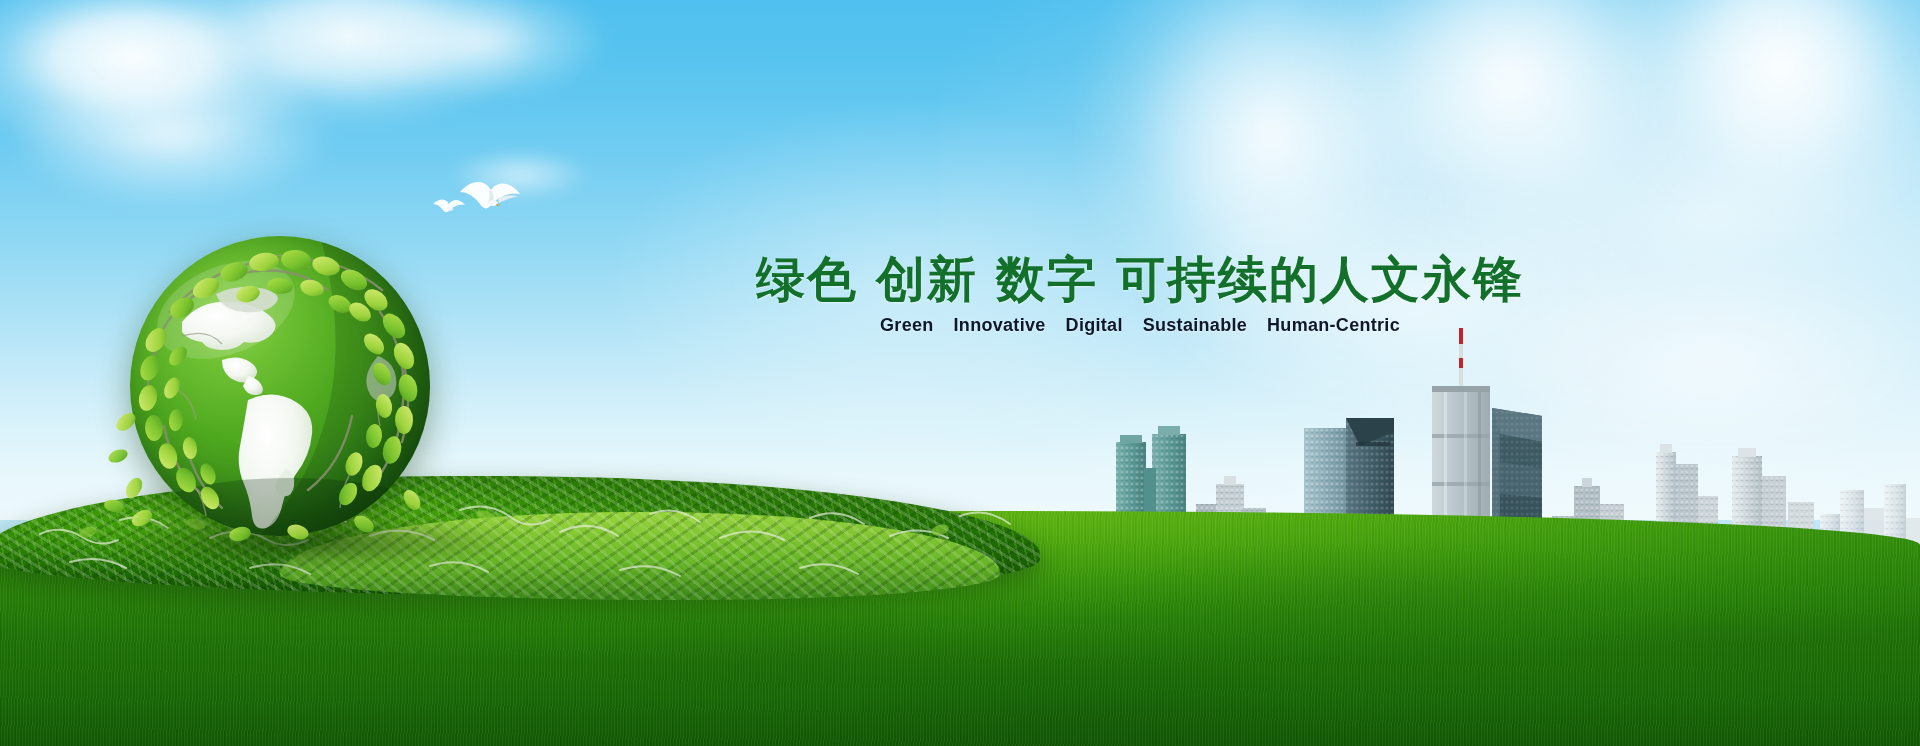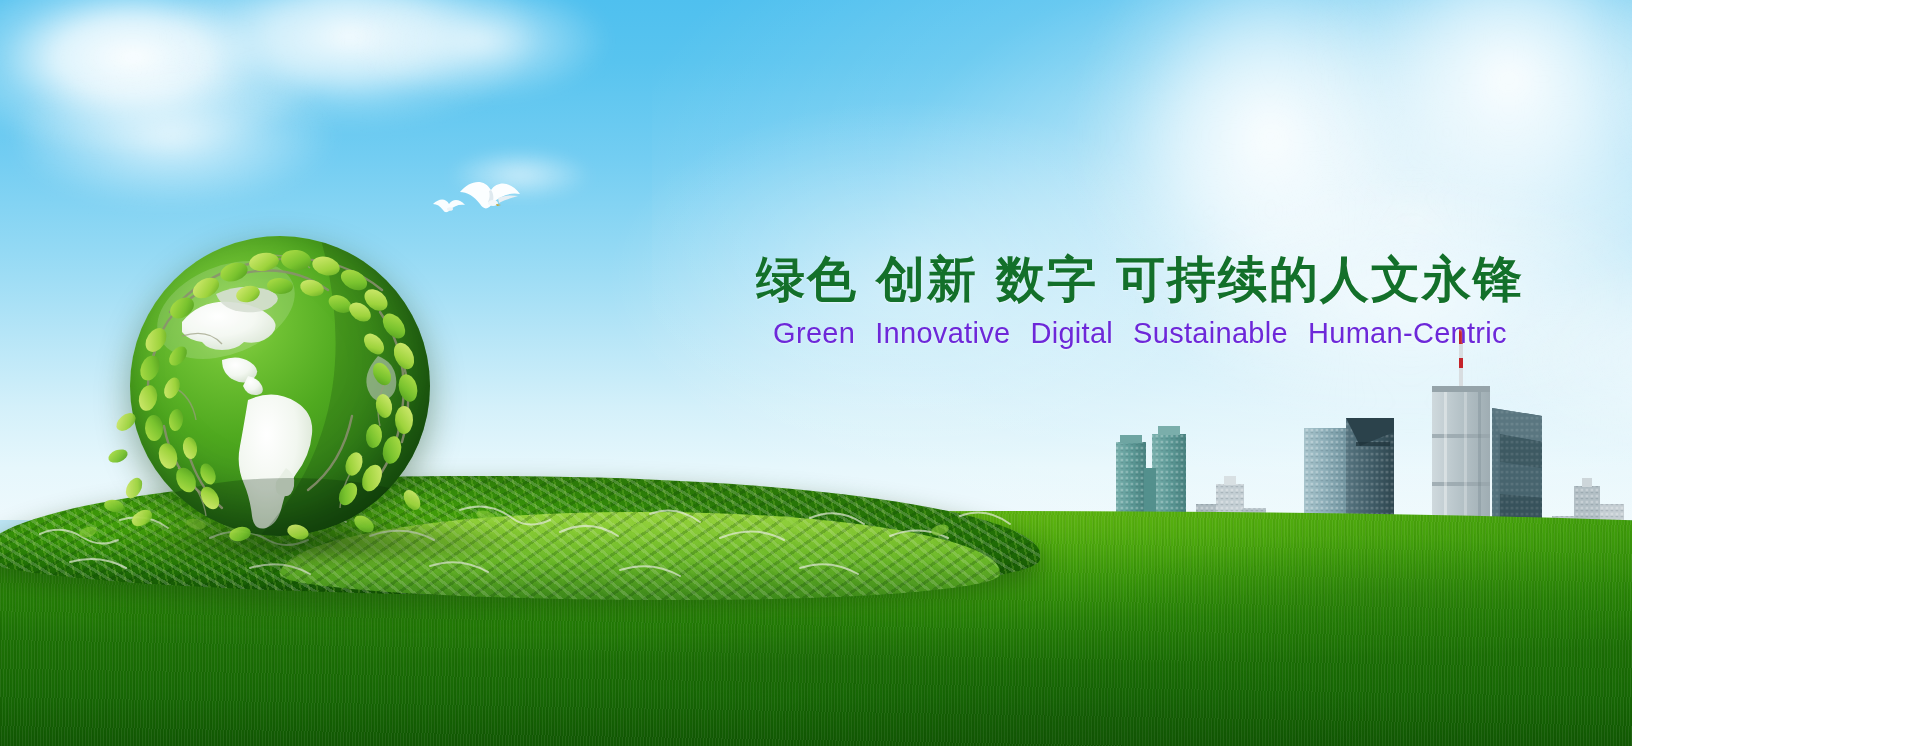--- a/index.html
+++ b/index.html
@@ -1,21 +1,21 @@
 <!DOCTYPE html>
 <html><head>
 <meta charset="utf-8">
 <title>Banner</title>
 <style>
   html,body{margin:0;padding:0;background:#fff;}
   body{font-family:"Liberation Sans",sans-serif;}
 
   .stage{
     position:relative;
-    width:1632px;height:746px;
+    width:1920px;height:746px;
     overflow:hidden;
     background:#bfe7f7;
   }
 
   
   .sky{
     position:absolute;left:0;top:0;width:1920px;height:520px;
     background:
       linear-gradient(to bottom,
         #4fc0ef 0%,
@@ -185,24 +185,24 @@
     color:#13702a;
     font-family:"DejaVu Sans","Liberation Sans",sans-serif;
     font-size:49px;
     font-weight:bold;
     letter-spacing:2px;
     line-height:1.14;
     white-space:nowrap;
     text-shadow:0 1px 2px rgba(255,255,255,.55);
   }
   .title-en{
-    color:#6d28d9;
+    color:#0f172a;
     font-family:"Liberation Sans",sans-serif;
-    font-size:29px;
-    font-weight:normal;
+    font-size:18px;
+    font-weight:bold;
     letter-spacing:.3px;
     line-height:1.32;
     margin-top:6px;
     white-space:nowrap;
     text-shadow:0 1px 2px rgba(255,255,255,.5);
   }
   .title-cn .seg{margin:0 9px;}
   .title-en .seg{margin:0 10px;}
 </style>
 </head>

